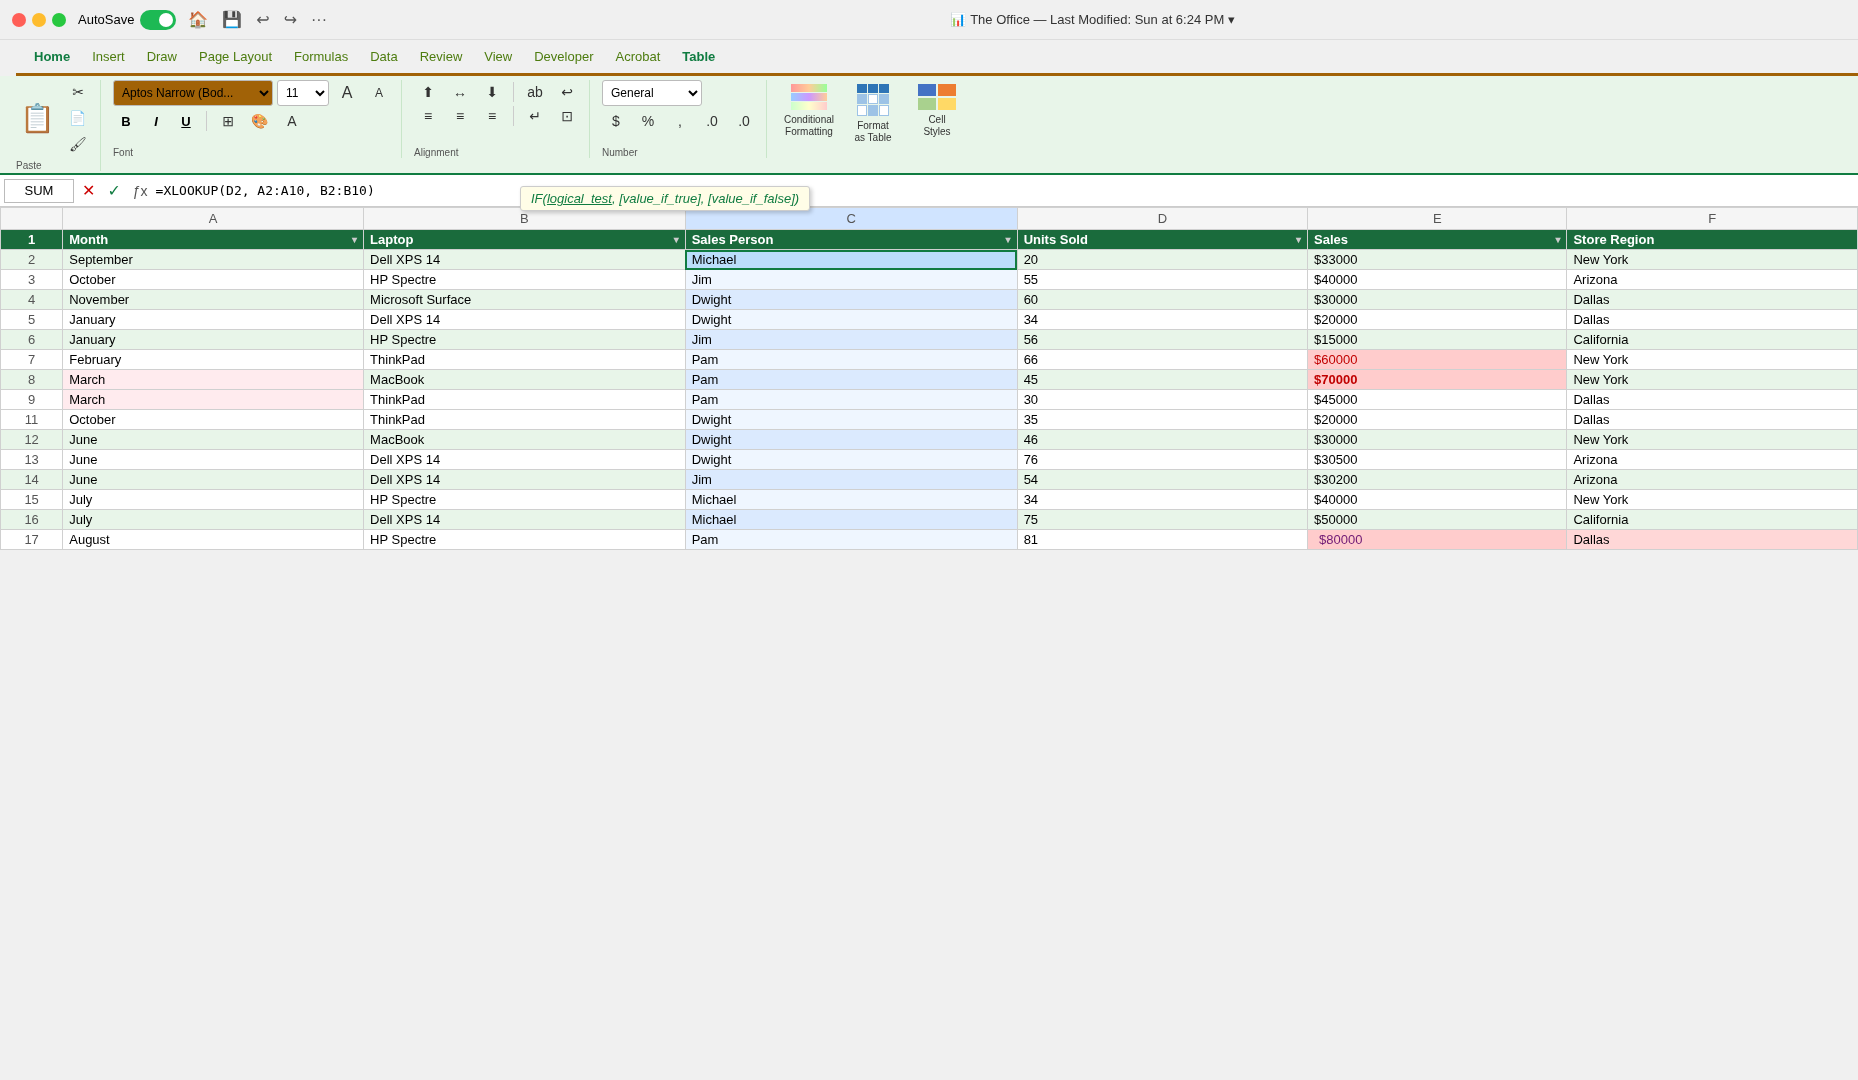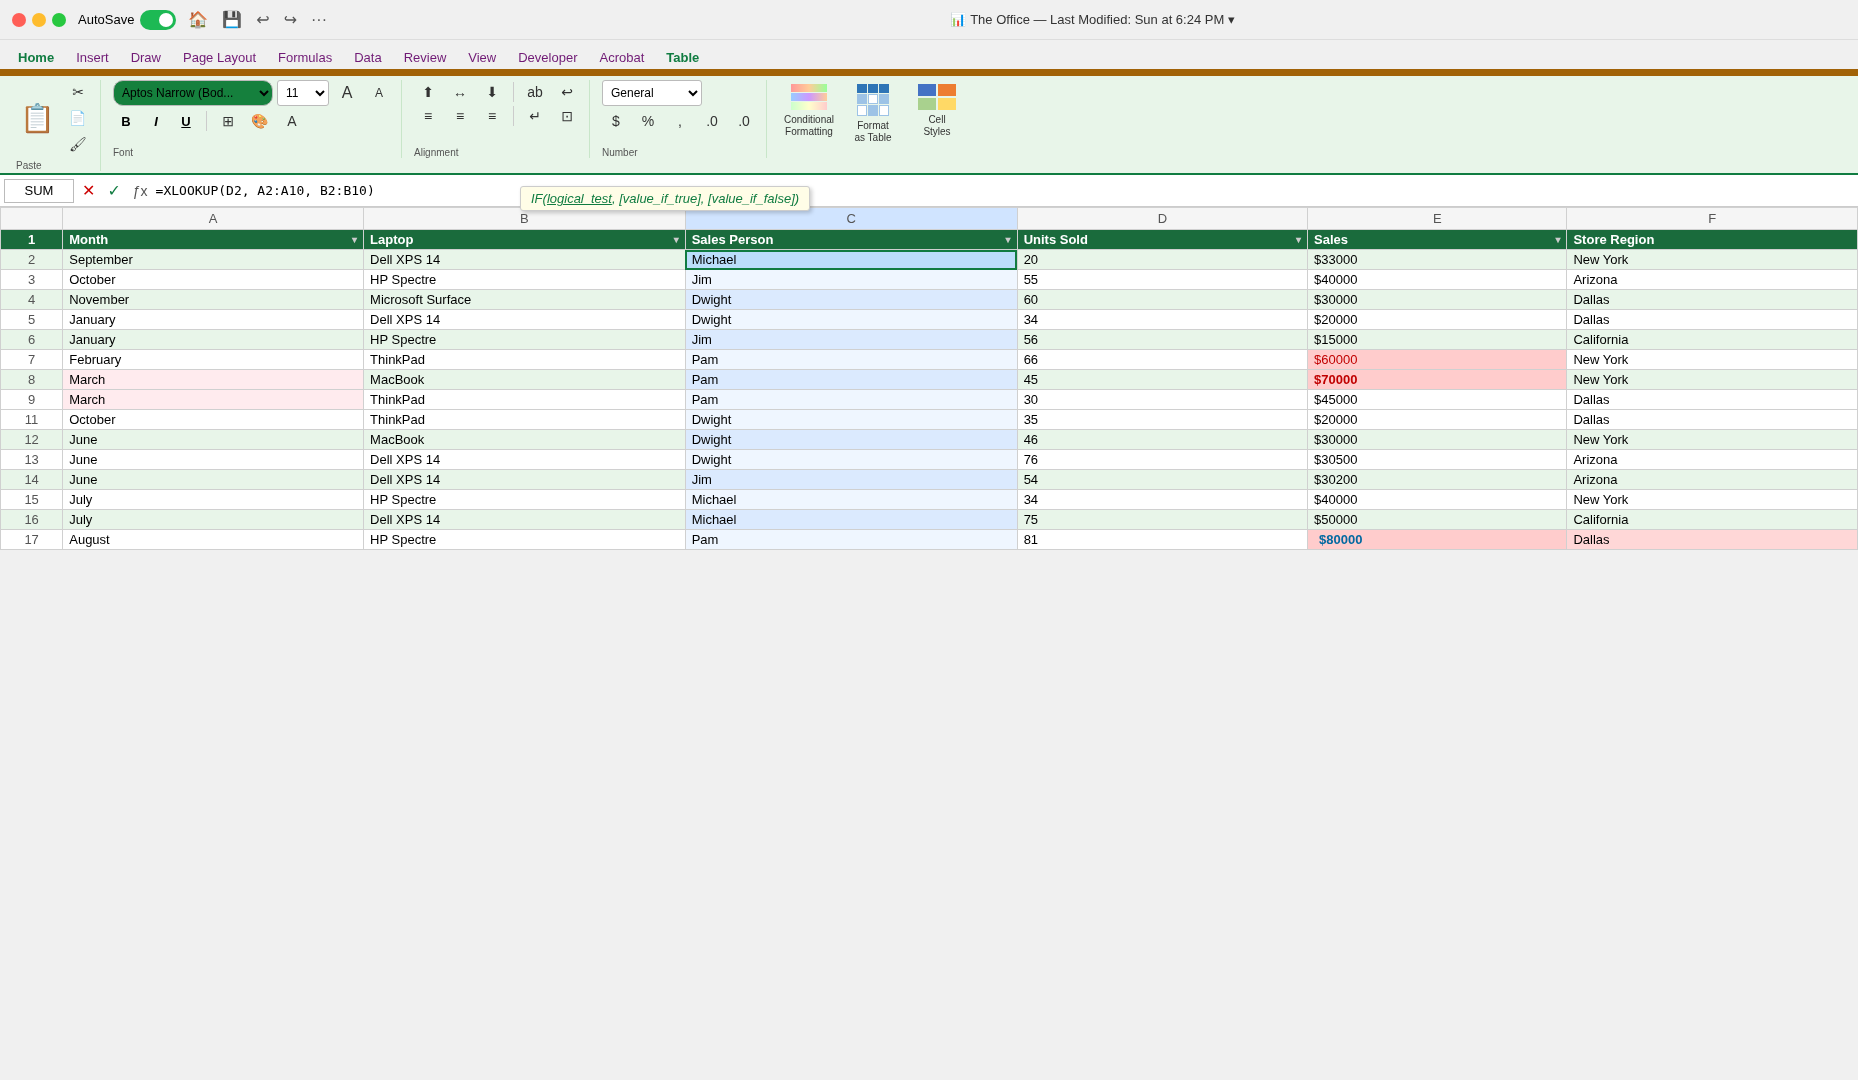--- a/index.html
+++ b/index.html
@@ -24,31 +24,32 @@
     .autosave-toggle { width: 36px; height: 20px; background: #1DB954; border-radius: 10px; position: relative; }
     .autosave-toggle::after { content: ''; position: absolute; right: 3px; top: 3px; width: 14px; height: 14px; border-radius: 50%; background: white; }
     .title-center { flex: 1; text-align: center; font-size: 13px; color: #333; }
     .title-icons { display: flex; gap: 14px; align-items: center; color: #555; font-size: 16px; }
 
     
     .menu-bar {
       background: #f0f0f0;
       height: 36px;
       display: flex;
-      align-items: flex-end;
+      align-items: center;
       padding: 0 8px;
       gap: 2px;
-      border-bottom: 7px solid #a16207;
+      border-bottom: 3px solid #a16207;
+      margin-left: 16px;
     }
     .menu-item {
       padding: 4px 10px;
       cursor: pointer;
       border-radius: 3px;
       font-size: 13px;
-      color: #701a75;
+      color: #4d7c0f;
     }
     .menu-item.active { color: #107c41; font-weight: 600; }
     .menu-item.table-active { color: #107c41; font-weight: 600; }
 
     
     .ribbon {
       background: #e8f5e9;
       border-bottom: 2px solid #107c41;
       padding: 4px 8px 2px;
       display: flex;
@@ -78,22 +79,22 @@
     
     .icon-btn {
       width: 28px; height: 24px;
       background: none; border: none; cursor: pointer;
       display: flex; align-items: center; justify-content: center;
       border-radius: 3px; font-size: 14px; color: #333;
     }
 
     .font-select {
       width: 160px; height: 26px; font-size: 12px;
-      border: 1px solid #bbb; border-radius: 10px; padding: 0 4px;
-      background: #15803d;
+      border: 1px solid #bbb; border-radius: 3px; padding: 0 4px;
+      background: #a16207;
     }
     .font-size-select {
       width: 52px; height: 26px; font-size: 12px;
       border: 1px solid #bbb; border-radius: 3px; padding: 0 4px;
       background: white;
     }
     .format-btn {
       width: 26px; height: 24px;
       background: none; border: 1px solid transparent; cursor: pointer;
       border-radius: 2px; font-size: 13px; font-weight: bold;
@@ -550,18 +551,18 @@
           <td>75</td>
           <td>$50000</td>
           <td>California</td>
         </tr>
         <tr class="row-odd">
           <td class="row-header">17</td>
           <td>August</td>
           <td>HP Spectre</td>
           <td style="background: rgb(239, 246, 255);">Pam</td>
           <td>81</td>
-          <td style="background: rgb(255, 204, 204); color: #0369a1; font-weight: 700; padding-left: 11px;">$80000</td>
+          <td style="background: rgb(255, 204, 204); color: #701a75; font-weight: 400; padding-left: 11px;">$80000</td>
           <td style="background: rgb(255, 215, 215);">Dallas</td>
         </tr>
       </tbody>
   </table>
 </div>
 
 </body></html>

